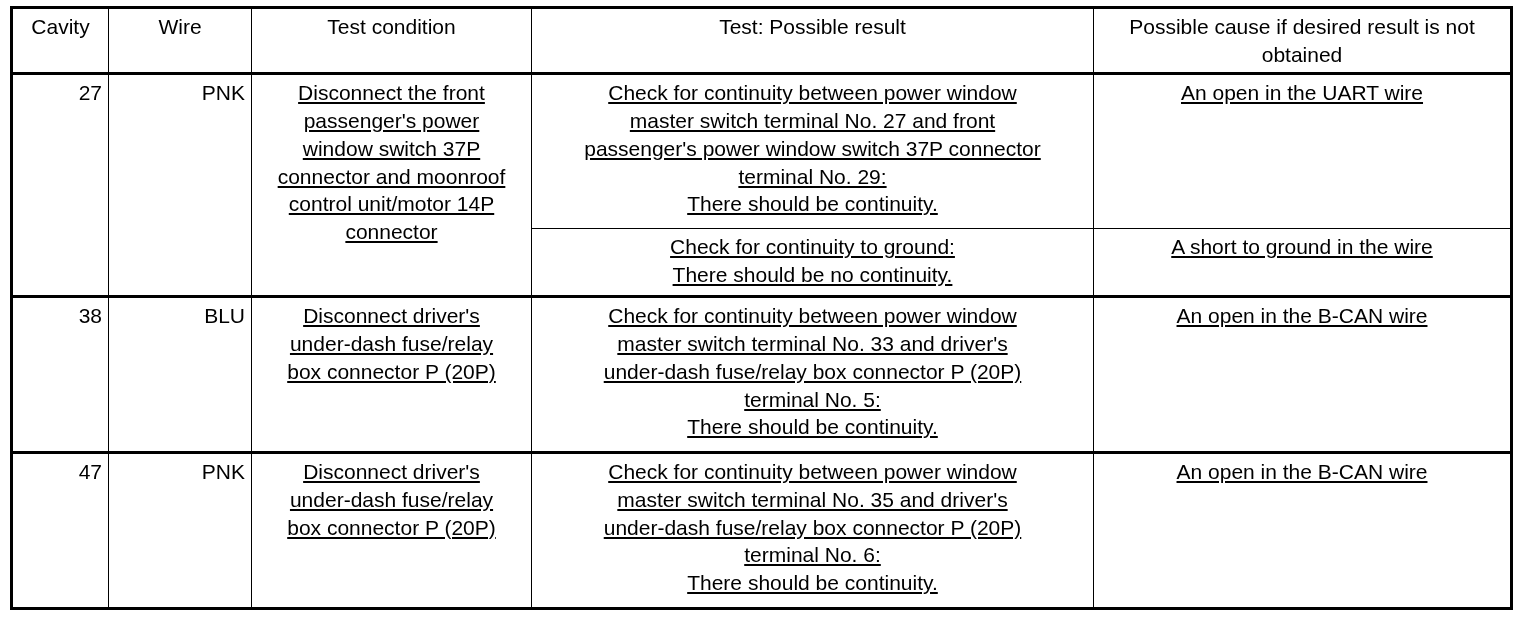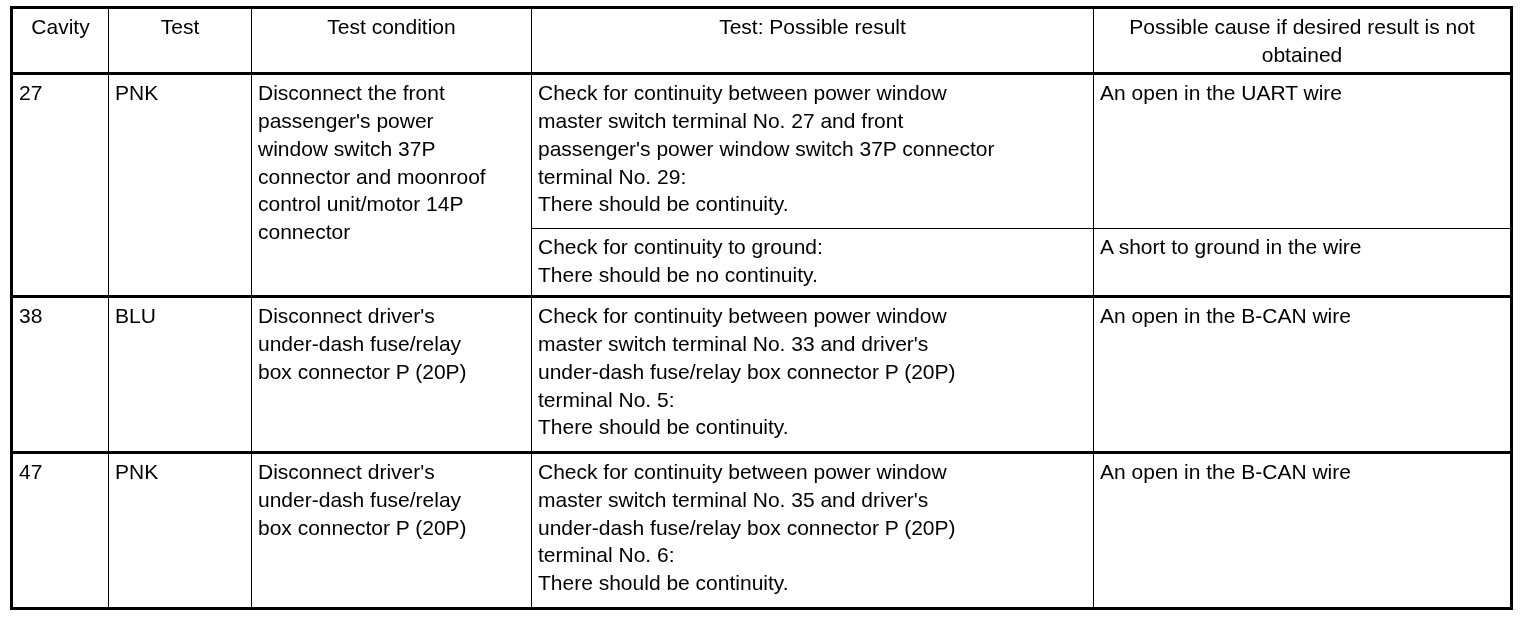--- a/index.html
+++ b/index.html
@@ -57,26 +57,27 @@
   }
 
   
   col.c-cavity   { width: 97px;  }
   col.c-wire     { width: 143px; }
   col.c-cond     { width: 280px; }
   col.c-test     { width: 562px; }
   col.c-cause    { width: 418px; }
 
   td.cavity, td.wire {
-    text-align: left;
+    text-align: right;
     padding-top: 6px;
   }
 
   td.cond, td.test, td.cause {
-    text-align: left;
+    text-align: center;
+    text-decoration: underline;
   }
 
   
   tr.group-start > td {
     border-top: 3px solid #000;
   }
 
   .wrap { display: block; }
 
   
@@ -94,21 +95,21 @@
     <colgroup>
       <col class="c-cavity">
       <col class="c-wire">
       <col class="c-cond">
       <col class="c-test">
       <col class="c-cause">
     </colgroup>
     <thead>
       <tr>
         <th>Cavity</th>
-        <th>Test</th>
+        <th>Wire</th>
         <th>Test condition</th>
         <th>Test: Possible result</th>
         <th>Possible cause if desired result is not obtained</th>
       </tr>
     </thead>
     <tbody>
 
       <tr class="group-start">
         <td class="cavity" rowspan="2">27</td>
         <td class="wire" rowspan="2">PNK</td>

